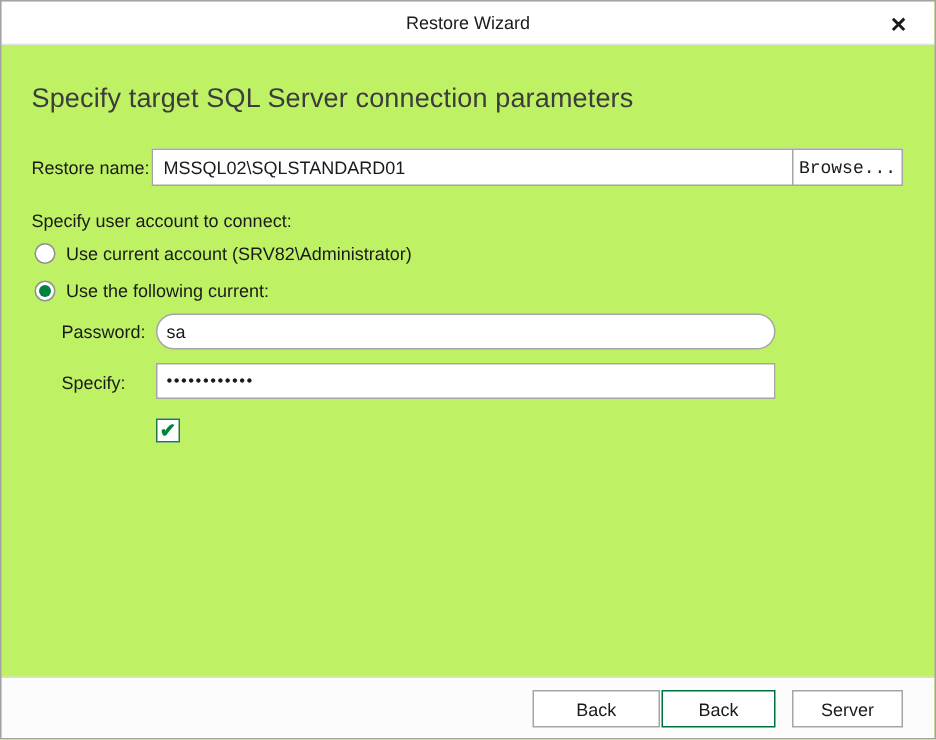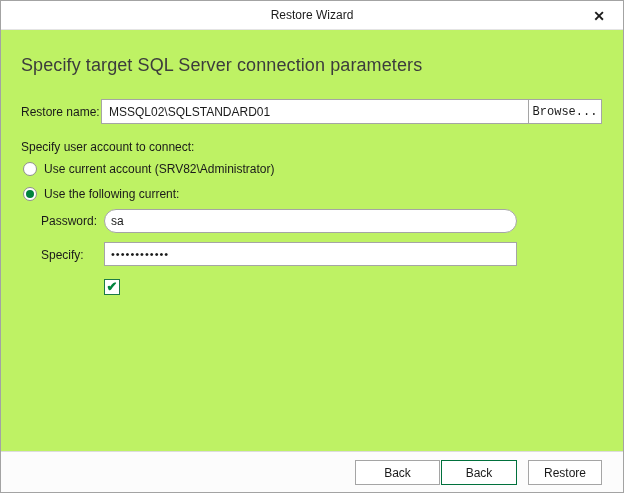--- a/index.html
+++ b/index.html
@@ -182,15 +182,15 @@
   <div class="checkbox-row">
     <span class="checkbox-box">
       <span class="check-glyph">✔</span>
     </span>
   </div>
 
   <div class="footer-sep"></div>
   <div class="footer"></div>
   <button class="btn back-btn">Back</button>
   <button class="btn next-btn">Back</button>
-  <button class="btn cancel-btn">Restore</button>
+  <button class="btn cancel-btn">Server</button>
 
 </div>
 
 </body></html>

